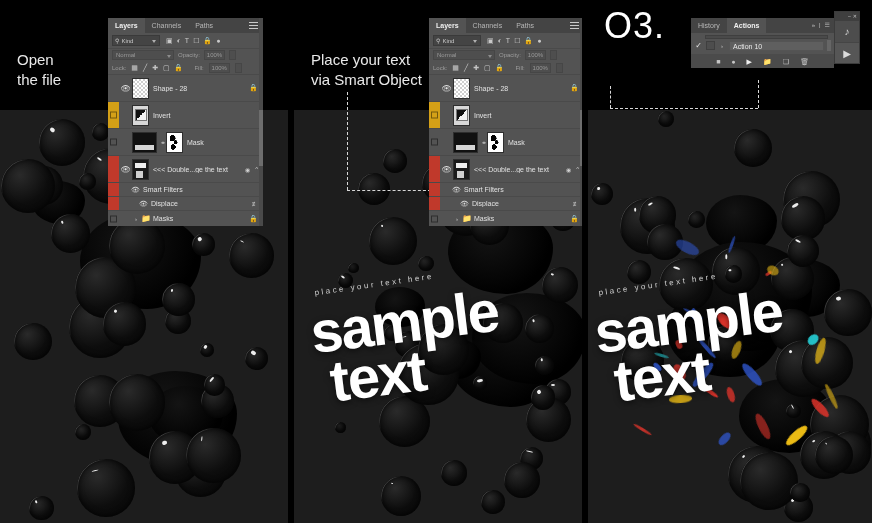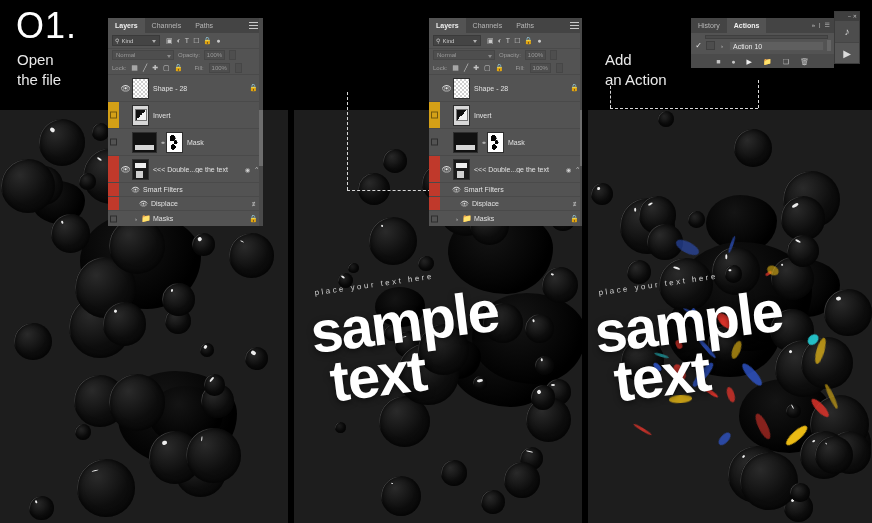--- a/index.html
+++ b/index.html
@@ -390,21 +390,20 @@
           <div class="glint" style="width: 5.15588px; height: 1.47775px; left: 199.469px; top: 328.121px; transform: rotate(95.9053deg);"></div>
           <div class="blob" style="width: 56.2405px; height: 56.2405px; left: 108.781px; top: 264.387px;"></div>
           <div class="blob" style="width: 23.1026px; height: 23.1026px; left: 244.78px; top: 237.263px;"></div>
           <div class="glint" style="width: 5.47977px; height: 3.67552px; left: 250.556px; top: 241.421px; transform: rotate(32.6925deg);"></div>
           <div class="blob" style="width: 39.4798px; height: 39.4798px; left: 50.6486px; top: 103.558px;"></div>
           <div class="glint" style="width: 2.30422px; height: 2.81387px; left: 60.5185px; top: 110.664px; transform: rotate(160.639deg);"></div>
         </div>
     </div>
 
     <div class="header-band">
-      <div class="step-num">O1.</div>
       <div class="step-desc">Open
 the file</div>
     </div>
 
     <div class="ps-panel" style="left:108px; top:18px;">
       <div class="ps-tabs">
         <div class="ps-tab active">Layers</div>
         <div class="ps-tab">Channels</div>
         <div class="ps-tab">Paths</div>
         <div class="ps-burger">
@@ -586,20 +585,22 @@
           <div class="glint" style="width: 2.46689px; height: 2.2313px; left: 87.1745px; top: 115.44px; transform: rotate(24.7193deg);"></div>
           <div class="blob" style="width: 15.1179px; height: 15.1179px; left: 43.6658px; top: 162.799px;"></div>
           <div class="glint" style="width: 3.96265px; height: 1.73973px; left: 47.4453px; top: 165.52px; transform: rotate(37.2328deg);"></div>
         </div>
       <div class="art-sub" style="left:20px; top:170px;">place your text here</div>
       <div class="art-word w-sample" style="top:178px">sample</div>
       <div class="art-word w-text" style="top:232px">text</div>
     </div>
 
     <div class="header-band">
+      <div class="step-desc">Place your text
+via Smart Object</div>
     </div>
 
     <div class="dash-v" style="left:53px; top:92px; height:98px;"></div>
     <div class="dash-h" style="left:53px; top:190px; width:84px;"></div>
 
     <div class="ps-panel" style="left:135px; top:18px;">
       <div class="ps-tabs">
         <div class="ps-tab active">Layers</div>
         <div class="ps-tab">Channels</div>
         <div class="ps-tab">Paths</div>
@@ -802,22 +803,21 @@
           <div class="color-streak" style="width: 21.956px; height: 3.37511px; background: rgb(47, 85, 200); left: 94.0403px; top: 202.246px; transform: rotate(27.3029deg); opacity: 0.75;"></div>
           <div class="color-streak" style="width: 5.54666px; height: 9.17196px; background: rgb(224, 52, 43); left: 88.3645px; top: 230.377px; transform: rotate(-23.1335deg); opacity: 0.74;"></div>
           <div class="color-streak" style="width: 23.4789px; height: 7.585px; background: rgb(242, 192, 21); left: 80.7977px; top: 285.393px; transform: rotate(-3.75978deg); opacity: 0.78;"></div>
         </div>
       <div class="art-sub" style="left:10px; top:170px;">place your text here</div>
       <div class="art-word w-sample" style="left:6px; top:178px">sample</div>
       <div class="art-word w-text" style="left:26px; top:232px">text</div>
     </div>
 
     <div class="header-band">
-      <div class="step-desc">Add
-an Action</div>
+      <div class="step-num">O3.</div>
     </div>
 
     <div class="dash-v" style="left:22px; top:86px; height:22px;"></div>
     <div class="dash-h" style="left:22px; top:108px; width:148px;"></div>
     <div class="dash-v" style="left:170px; top:80px; height:28px;"></div>
 
     <div class="act-panel" style="left:103px; top:18px;">
       <div class="act-tabs">
         <div class="act-tab">History</div>
         <div class="act-tab active">Actions</div>

